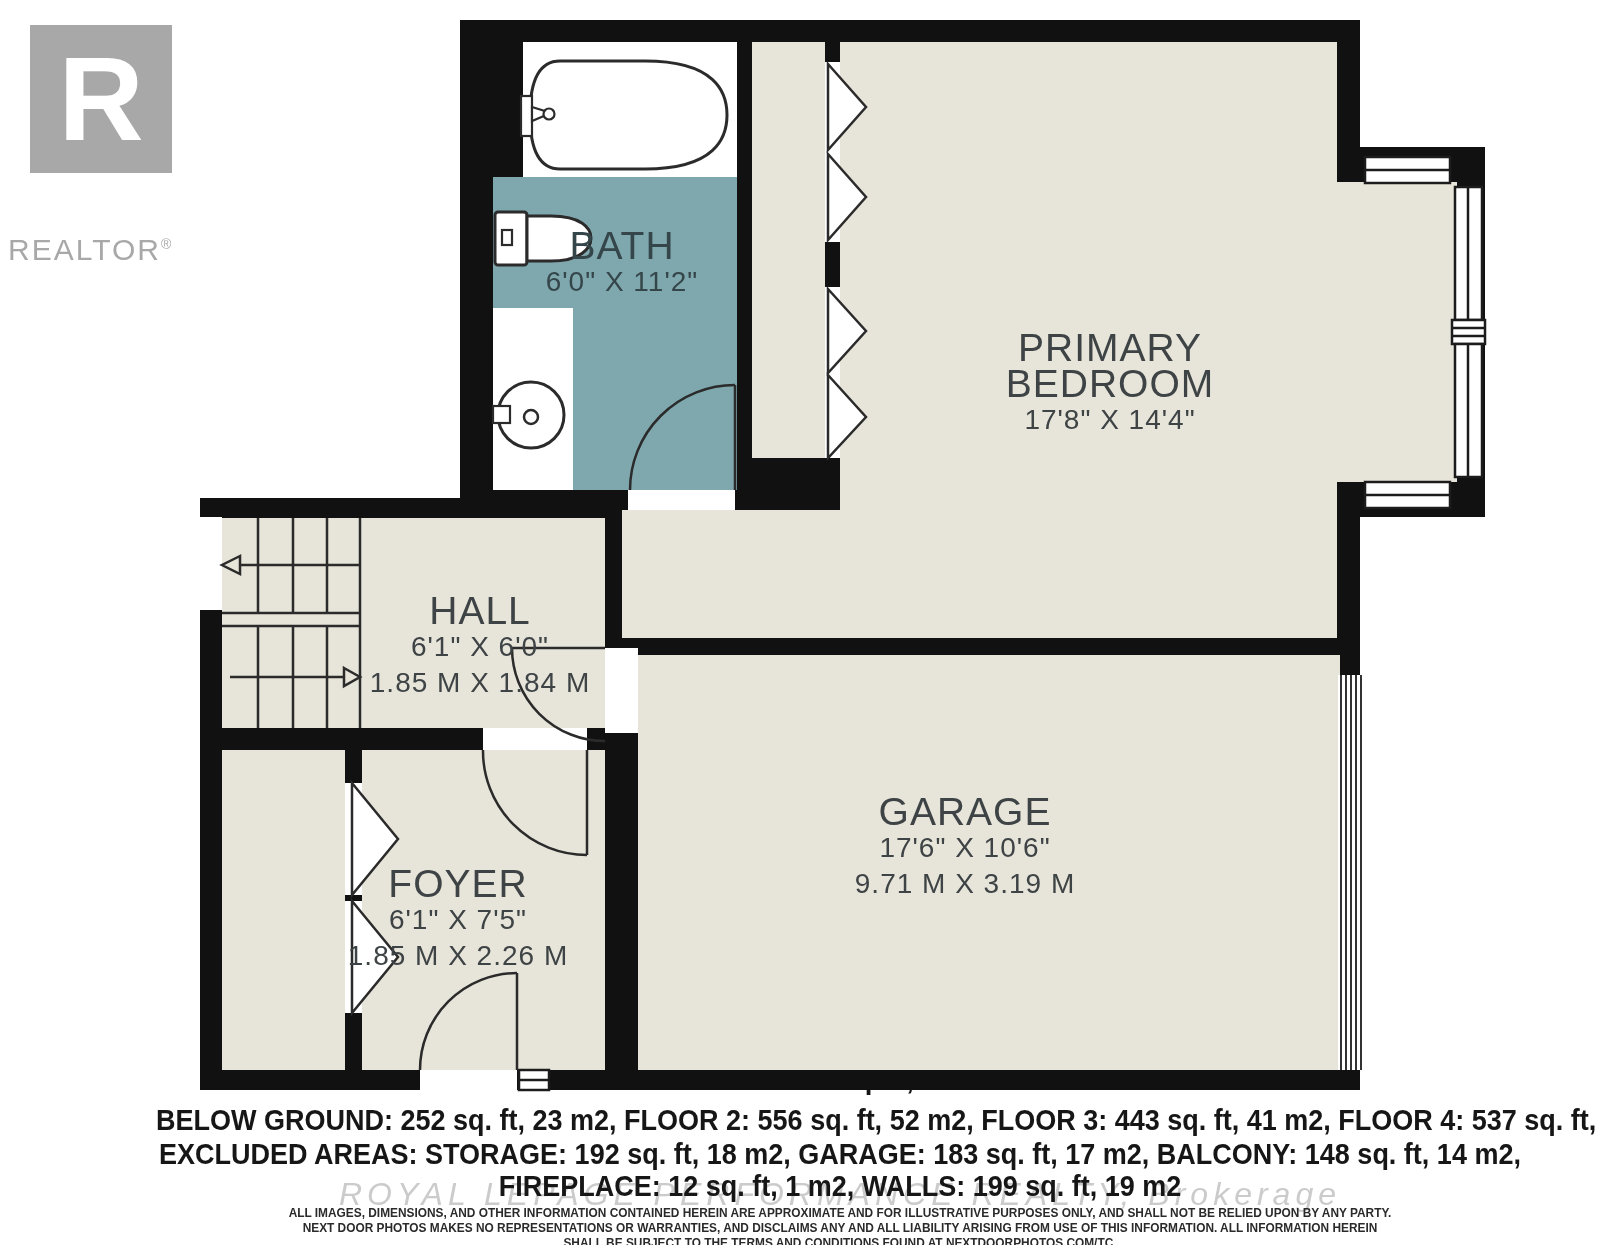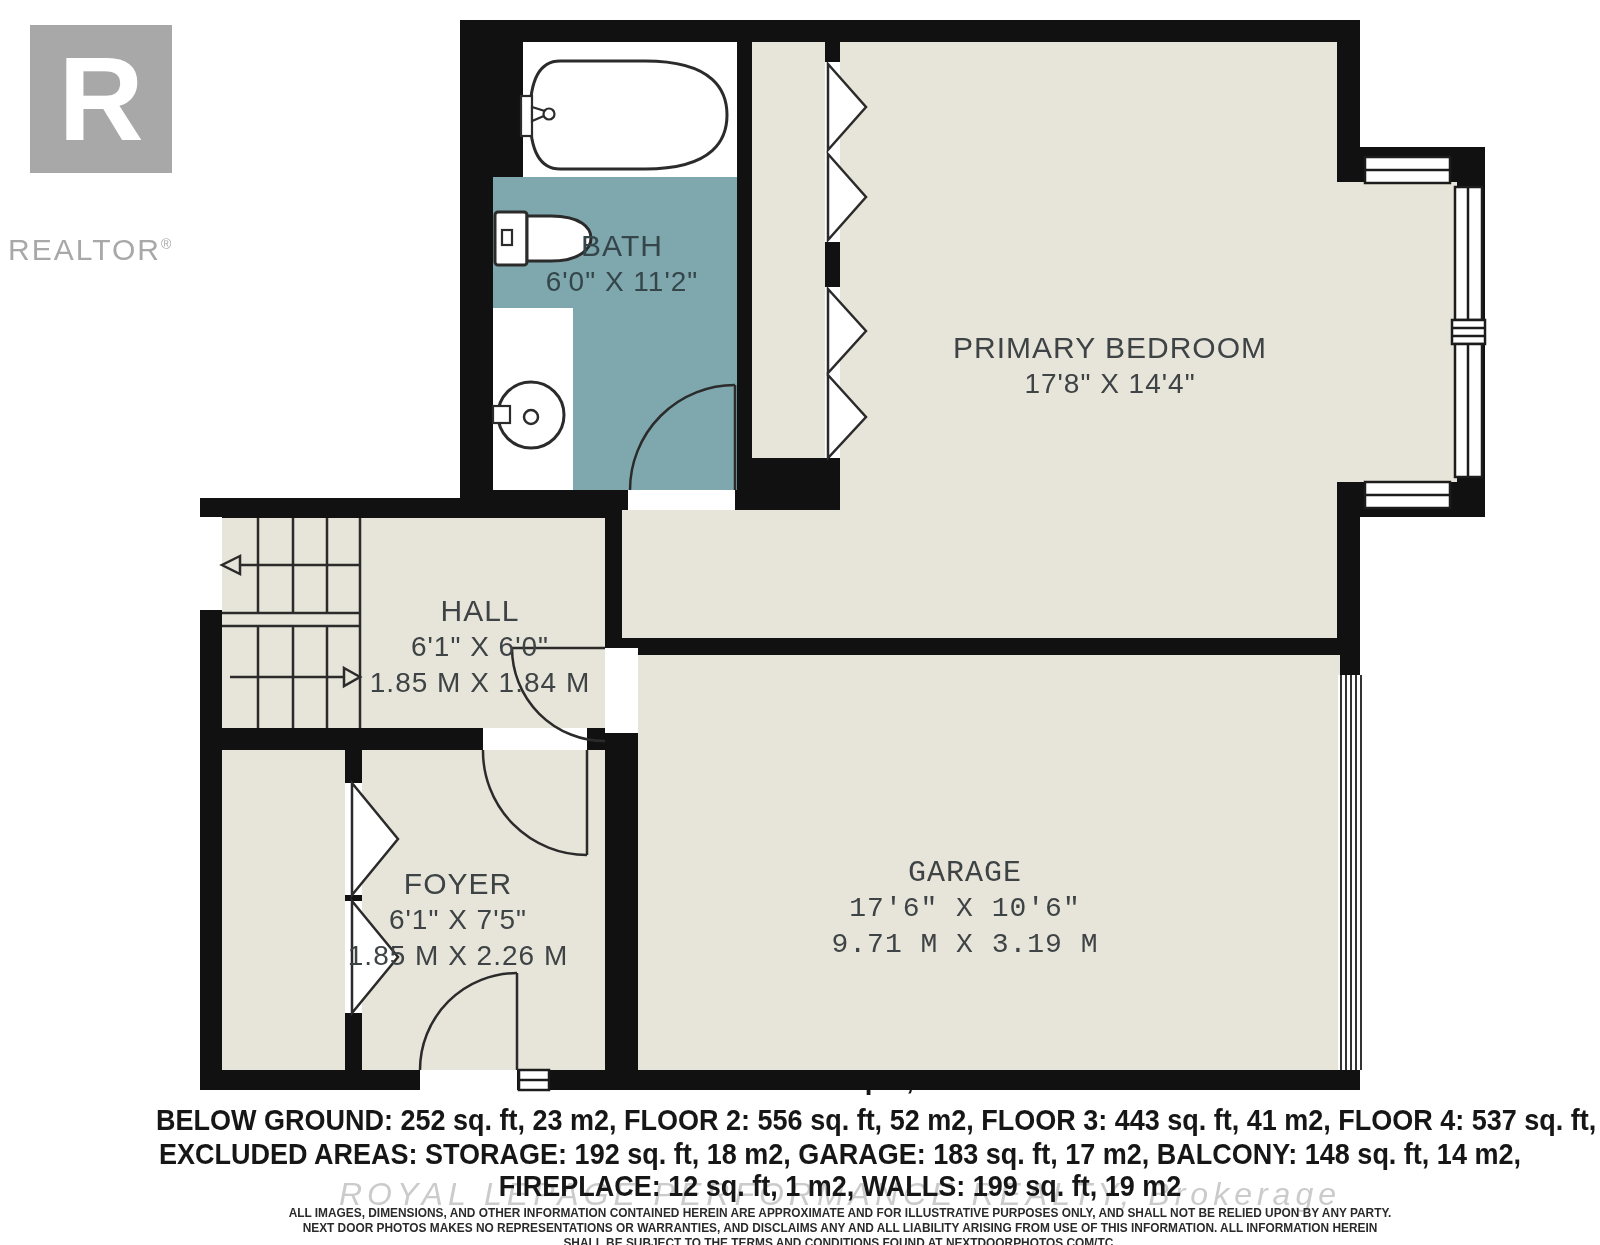--- a/index.html
+++ b/index.html
@@ -8,21 +8,21 @@
   svg{position:absolute;top:0;left:0;z-index:2;}
   
   .logo-box{position:absolute;left:30px;top:25px;width:142px;height:148px;background:#a9a8a8;
             z-index:3;display:flex;align-items:center;justify-content:center;}
   .logo-box span{color:#fff;font-size:118px;font-weight:bold;line-height:1;}
   .logo-text{position:absolute;left:8px;top:185px;z-index:3;color:#a9a8a8;font-size:30px;
              letter-spacing:2px;margin-top:48px;}
   .logo-text sup{font-size:14px;}
   
   .room-label{position:absolute;z-index:3;text-align:center;color:#3e4345;letter-spacing:1px;}
-  .room-label .rname{font-size:30px;line-height:36px;}
+  .room-label .rname{font-size:39px;line-height:36px;}
   .room-label .rdim{font-size:28px;line-height:36px;}
   
   .total-line{position:absolute;left:80px;width:1520px;top:1062px;z-index:1;text-align:center;
               font-size:30px;font-weight:bold;color:#161616;white-space:nowrap;transform:scaleX(.92);}
   .sum-line{position:absolute;left:80px;width:1520px;z-index:2;text-align:center;
             font-size:30px;font-weight:bold;color:#161616;white-space:nowrap;transform:scaleX(.9);}
   .sum2{top:1103px;}
   .sum3{top:1137px;}
   .sum4{top:1169px;}
   .watermark{position:absolute;left:80px;width:1520px;top:1176px;z-index:1;text-align:center;
@@ -203,21 +203,21 @@
     <div class="rdim">6'1" X 6'0"</div>
     <div class="rdim">1.85 M X 1.84 M</div>
   </div>
 
   <div class="room-label" style="left:308px;top:866px;width:300px;">
     <div class="rname">FOYER</div>
     <div class="rdim">6'1" X 7'5"</div>
     <div class="rdim">1.85 M X 2.26 M</div>
   </div>
 
-  <div class="room-label" style="left:765px;top:855px;width:400px;font-family:Liberation Mono, monospace;">
+  <div class="room-label" style="left:765px;top:794px;width:400px;">
     <div class="rname">GARAGE</div>
     <div class="rdim">17'6" X 10'6"</div>
     <div class="rdim">9.71 M X 3.19 M</div>
   </div>
 
   <div class="sum-line sum2">BELOW GROUND: 252 sq. ft, 23 m2, FLOOR 2: 556 sq. ft, 52 m2, FLOOR 3: 443 sq. ft, 41 m2, FLOOR 4: 537 sq. ft, 50 m2</div>
   <div class="sum-line sum3">EXCLUDED AREAS: STORAGE: 192 sq. ft, 18 m2, GARAGE: 183 sq. ft, 17 m2, BALCONY: 148 sq. ft, 14 m2,</div>
   <div class="sum-line sum4">FIREPLACE: 12 sq. ft, 1 m2, WALLS: 199 sq. ft, 19 m2</div>
 
   <div class="fineprint fp1">ALL IMAGES, DIMENSIONS, AND OTHER INFORMATION CONTAINED HEREIN ARE APPROXIMATE AND FOR ILLUSTRATIVE PURPOSES ONLY, AND SHALL NOT BE RELIED UPON BY ANY PARTY.</div>

